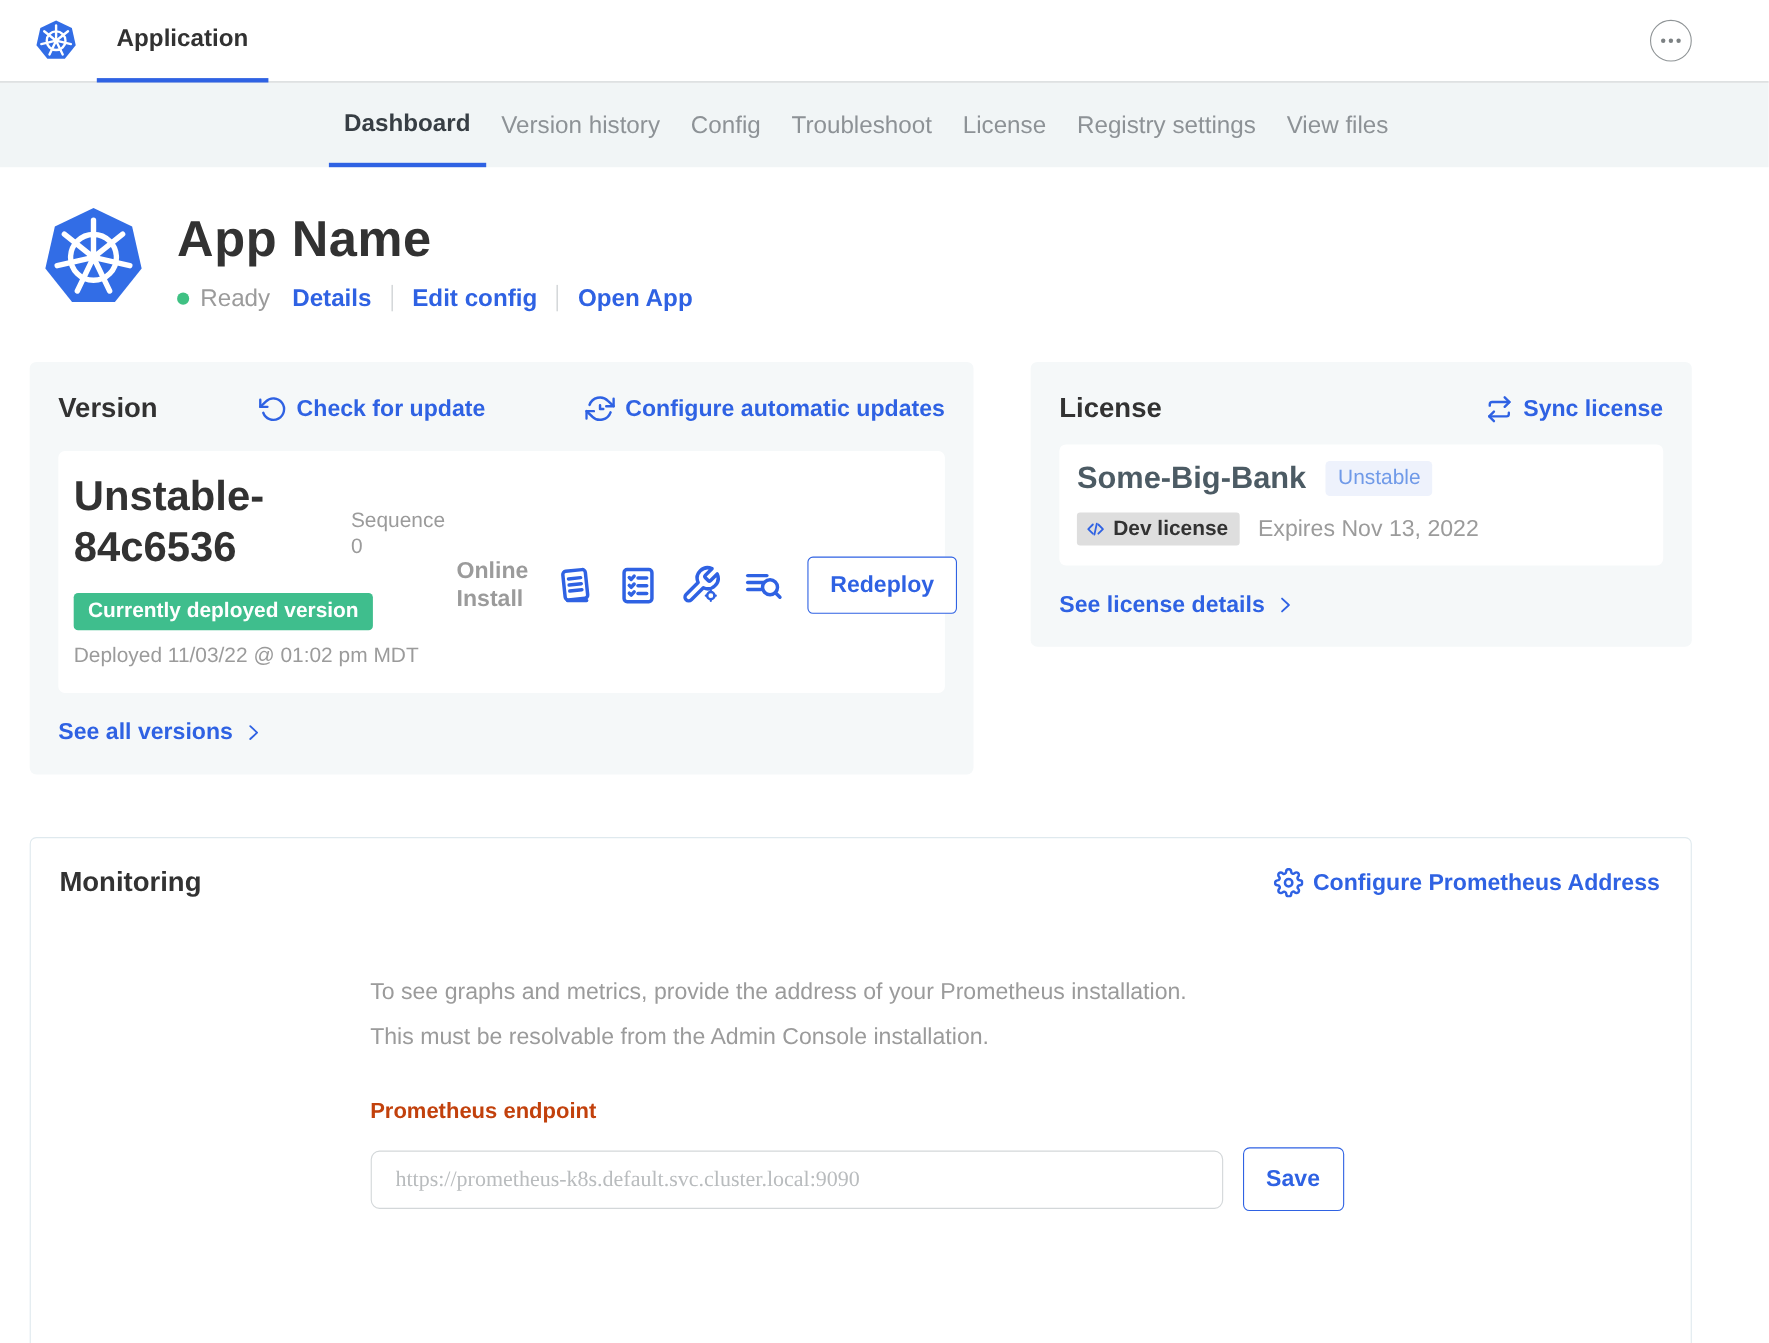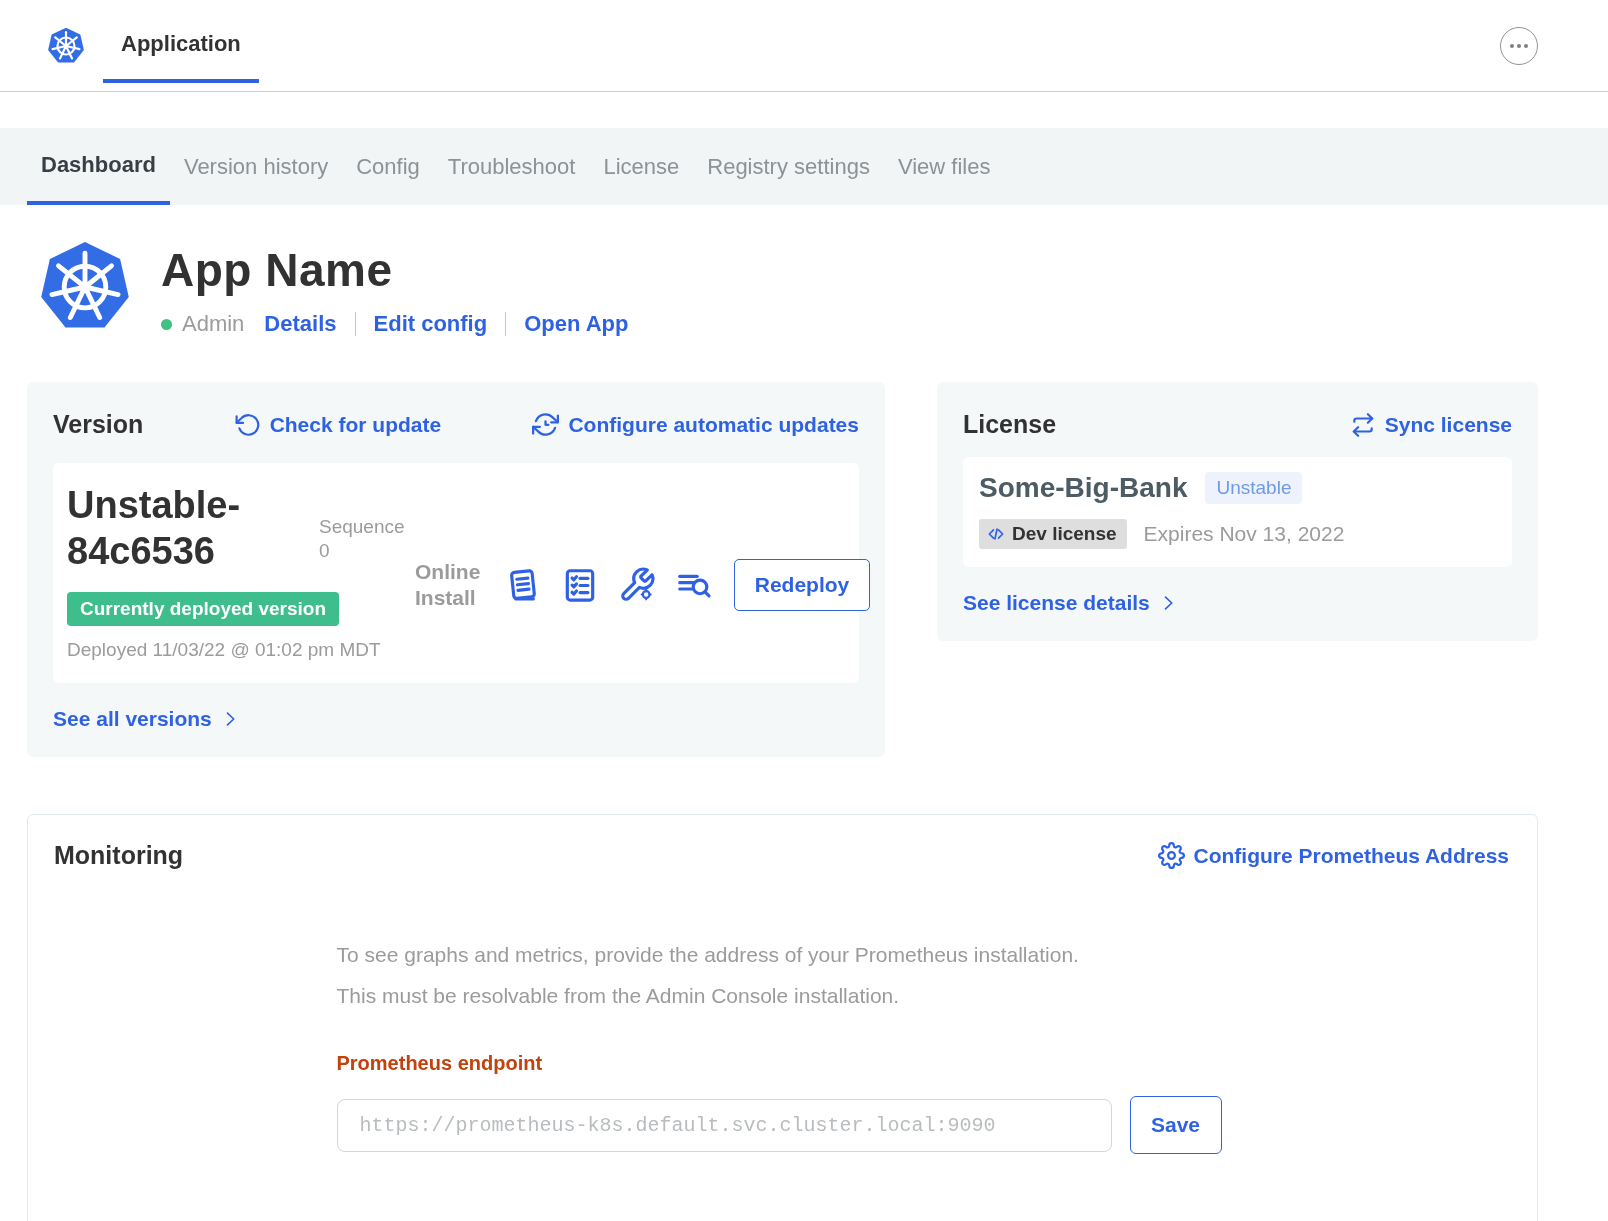--- a/index.html
+++ b/index.html
@@ -1,34 +1,34 @@
 <!DOCTYPE html>
 <html><head>
 <meta charset="utf-8">
 <style>
   * { margin:0; padding:0; box-sizing:border-box; }
   html,body { width:1608px; height:1221px; overflow:hidden; background:#fff;
     font-family:"Liberation Sans","DejaVu Sans",sans-serif; color:#323232; }
 
   
-  .top-header { height:92px; background:#fff; border-bottom:1px solid #c9cdcf;
-    display:flex; align-items:center; padding-left:45px; position:relative; }
+  .top-header { height:75px; background:#fff; border-bottom:1px solid #c9cdcf;
+    display:flex; align-items:center; padding-left:30px; position:relative; }
   .k8s-logo-sm { width:42px; height:40px; flex:none; }
   .app-tab { height:75px; display:flex; align-items:center; margin-left:16px;
     padding:0 18px; font-size:22px; font-weight:700; color:#323232;
     border-bottom:4px solid #2f62e3; cursor:pointer; }
   .hdr-spacer { flex:1; }
   .more-btn { width:38px; height:38px; border:1.5px solid #8f9496; border-radius:50%;
     margin-right:70px; display:flex; align-items:center; justify-content:center;
     gap:3px; cursor:pointer; background:#fff; }
   .more-btn i { width:4px; height:4px; border-radius:50%; background:#7c8183; display:block; }
 
   
   .subnav { height:77px; background:#f1f5f6; display:flex; align-items:stretch;
-    justify-content:flex-start; padding:0 60px 0 27px;margin-top:36px; }
+    justify-content:center; padding:0 60px 0 27px; }
   .subnav a { display:flex; align-items:center; font-size:22px; color:#8d9296;
     text-decoration:none; padding:0 14px; cursor:pointer; }
   .subnav a.active { color:#373e44; font-weight:700; border-bottom:4px solid #2f62e3; }
 
   
   .app-hero { display:flex; align-items:flex-start; margin:33px 0 0 33px; }
   .k8s-logo-lg { width:104px; height:98px; flex:none; }
   .hero-text { margin-left:24px; padding-top:5px; }
   .hero-text h1 { font-size:46px; font-weight:700; letter-spacing:.5px; }
   .status-row { display:flex; align-items:center; margin-top:14px; }
@@ -82,21 +82,21 @@
 
   
   .monitoring-card { margin:57px 70px 0 27px; background:#fff; border:1px solid #dfe9ee;
     border-radius:6px; height:500px; padding:26px 28px 0 26px; }
   .monitoring-card .card-head { justify-content:space-between; }
   .mon-body { width:890px; margin:64px auto 0 auto; }
   .mon-desc { font-size:21px; color:#9b9b9b; line-height:41px; }
   .endpoint-label { margin-top:36px; font-size:20px; font-weight:700; color:#c2410c; }
   .endpoint-row { display:flex; align-items:center; gap:18px; margin-top:21px; }
   .endpoint-input { width:775px; height:53px; border:1px solid #d3d7d9; border-radius:8px;
-    padding:0 22px; font-size:20px; color:#15803d; font-family:Liberation Mono, monospace; outline:none; }
+    padding:0 22px; font-size:20px; color:#15803d; font-family:Liberation Serif, serif; outline:none; }
   .endpoint-input::placeholder { color:#b9bcbe; }
   .save-btn { width:92px; height:58px; background:#fff; border:1px solid #2f62e3; border-radius:6px;
     color:#2f62e3; font-size:21px; font-weight:700; cursor:pointer; font-family:inherit; }
 
   svg.stroke-blue { stroke:#2f62e3; fill:none; stroke-width:2; stroke-linecap:round; stroke-linejoin:round; }
 </style>
 </head>
 <body>
 
 <header class="top-header">
@@ -145,21 +145,21 @@
       <line x1="12" y1="12" x2="8.4" y2="19.48"></line>
         <line x1="12" y1="12" x2="3.91" y2="13.85"></line>
       <line x1="12" y1="12" x2="5.51" y2="6.82"></line>
     </g>
     <circle cx="12" cy="12" r="1.4" fill="#fff"></circle>
   </svg>
   <div class="hero-text">
     <h1>App Name</h1>
     <div class="status-row">
       <span class="status-dot"></span>
-      <span class="status-text">Admin</span>
+      <span class="status-text">Ready</span>
       <a class="hero-link">Details</a>
       <span class="v-sep"></span>
       <a class="hero-link">Edit config</a>
       <span class="v-sep"></span>
       <a class="hero-link">Open App</a>
     </div>
   </div>
 </section>
 
 <section class="cards-row">

